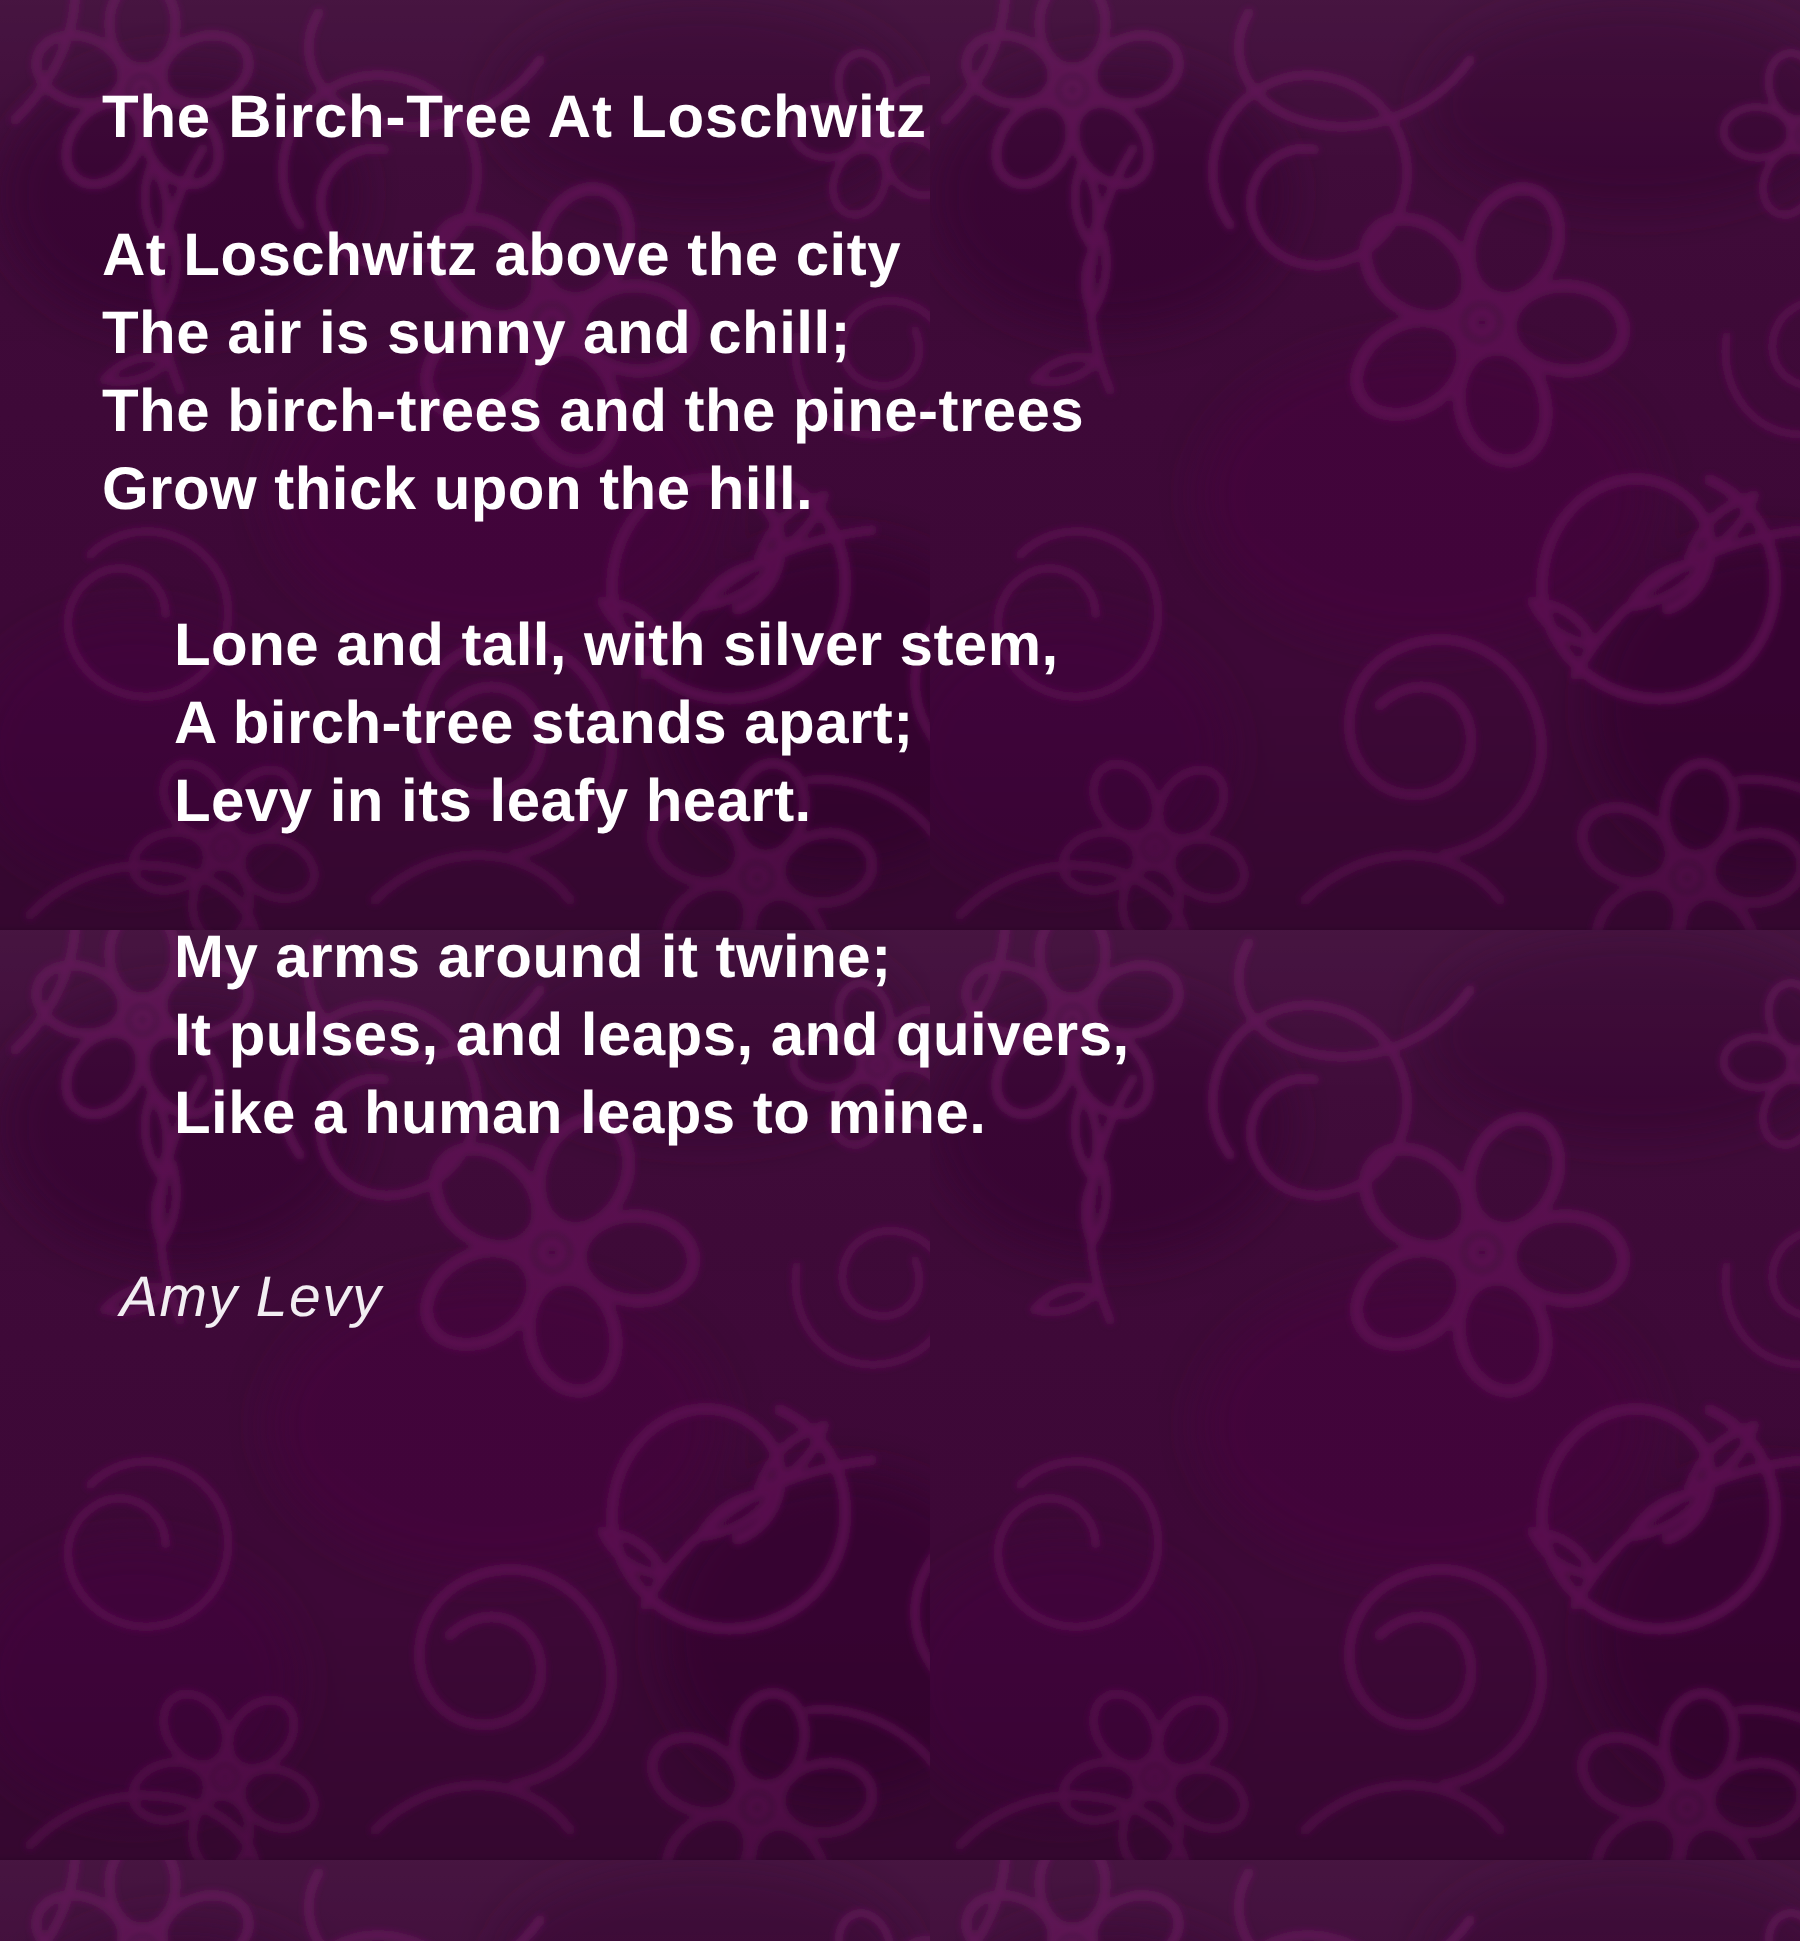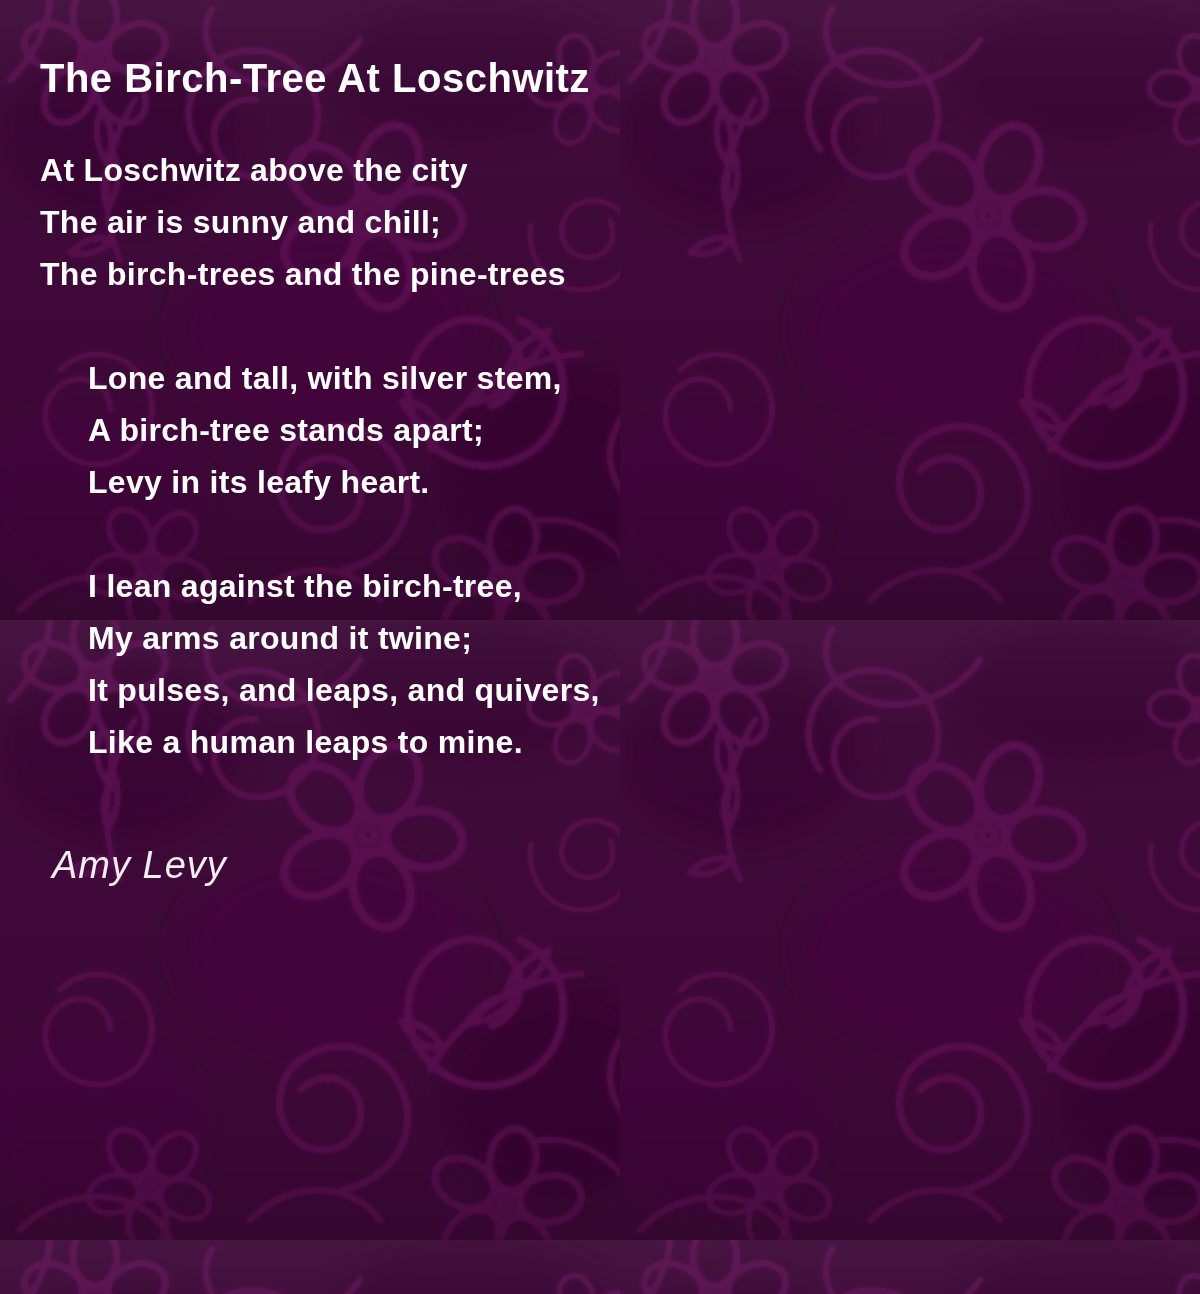--- a/index.html
+++ b/index.html
@@ -17,37 +17,37 @@
   }
   .bg-svg {
     position: absolute;
     left: 0; top: 0;
     width: 1200px; height: 1294px;
     display: block;
   }
   .content {
     position: relative;
     z-index: 1;
-    padding-left: 40px;
+    padding-left: 68px;
     padding-right: 40px;
   }
   .poem-title {
     margin: 0;
     padding-top: 56px;
     font-size: 40px;
     line-height: 44px;
     font-weight: bold;
     color: #ffffff;
     letter-spacing: 0.5px;
   }
   .stanza { margin-top: 44px; }
   .stanza + .stanza { margin-top: 52px; margin-left: 48px; }
   .stanza p {
     margin: 0;
-    font-size: 32px;
+    font-size: 40px;
     line-height: 52px;
     font-weight: bold;
     color: #ffffff;
     letter-spacing: 0.3px;
   }
   .author {
     margin: 12px;
     margin-top: 74px;
     font-size: 38px;
     line-height: 46px;
@@ -160,30 +160,30 @@
   </svg>
 
   <div class="content">
 
     <h1 class="poem-title">The Birch-Tree At Loschwitz</h1>
 
     <div class="stanza">
       <p>At Loschwitz above the city</p>
       <p>The air is sunny and chill;</p>
       <p>The birch-trees and the pine-trees</p>
+      <p>Grow thick upon the hill.</p>
     </div>
 
     <div class="stanza">
       <p>Lone and tall, with silver stem,</p>
       <p>A birch-tree stands apart;</p>
       <p>Levy in its leafy heart.</p>
     </div>
 
     <div class="stanza">
-      <p>I lean against the birch-tree,</p>
       <p>My arms around it twine;</p>
       <p>It pulses, and leaps, and quivers,</p>
       <p>Like a human leaps to mine.</p>
     </div>
 
 
     <p class="author">Amy Levy</p>
 
   </div>
 </div>

